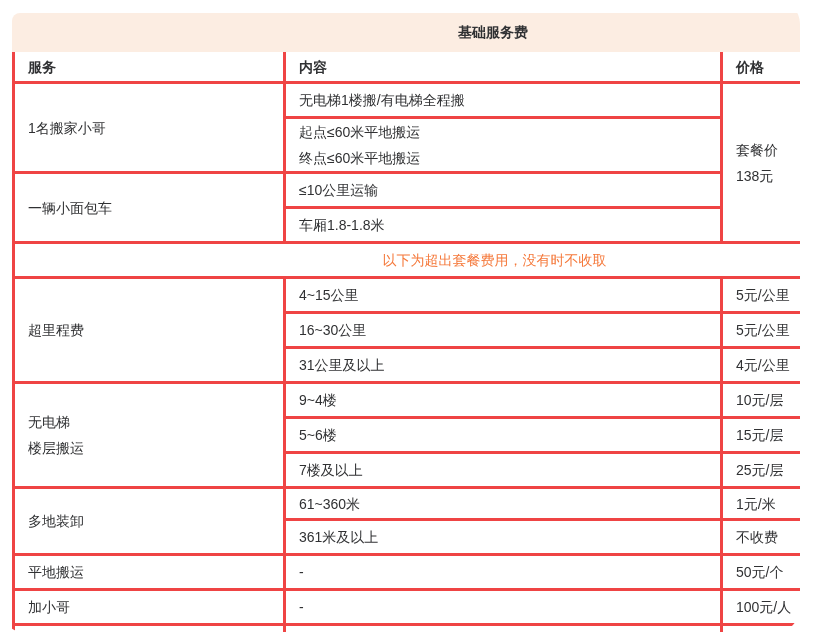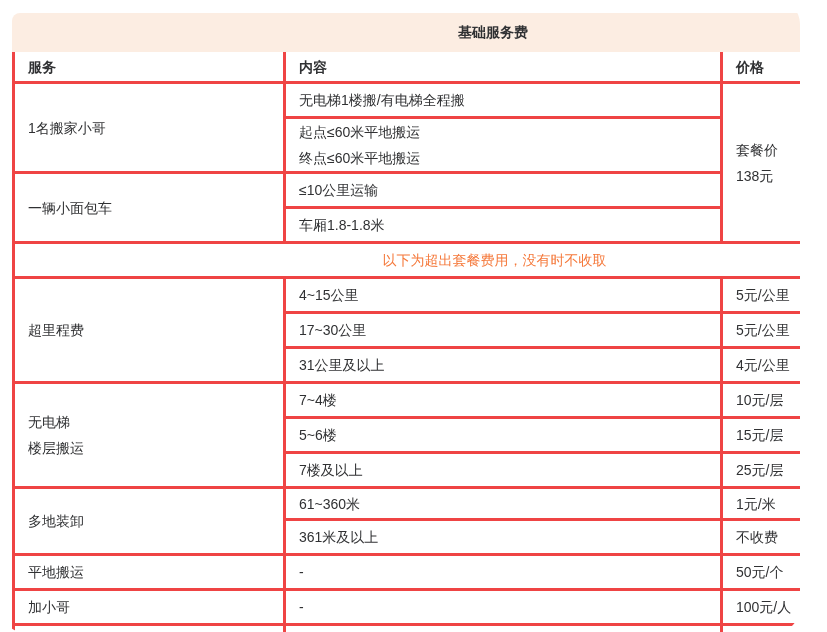--- a/index.html
+++ b/index.html
@@ -120,34 +120,34 @@
       <tr class="h35">
         <td colspan="3" class="sep-cell">以下为超出套餐费用，没有时不收取</td>
       </tr>
 
       <tr class="h35">
         <td rowspan="3">超里程费</td>
         <td>4~15公里</td>
         <td>5元/公里</td>
       </tr>
       <tr class="h35">
-        <td>17~30公里</td>
+        <td>16~30公里</td>
         <td>5元/公里</td>
       </tr>
       <tr class="h35">
         <td>31公里及以上</td>
         <td>4元/公里</td>
       </tr>
 
       <tr class="h35">
         <td rowspan="3" class="two-line">
           <div>无电梯</div>
           <div>楼层搬运</div>
         </td>
-        <td>7~4楼</td>
+        <td>9~4楼</td>
         <td>10元/层</td>
       </tr>
       <tr class="h35">
         <td>5~6楼</td>
         <td>15元/层</td>
       </tr>
       <tr class="h35">
         <td>7楼及以上</td>
         <td>25元/层</td>
       </tr>

